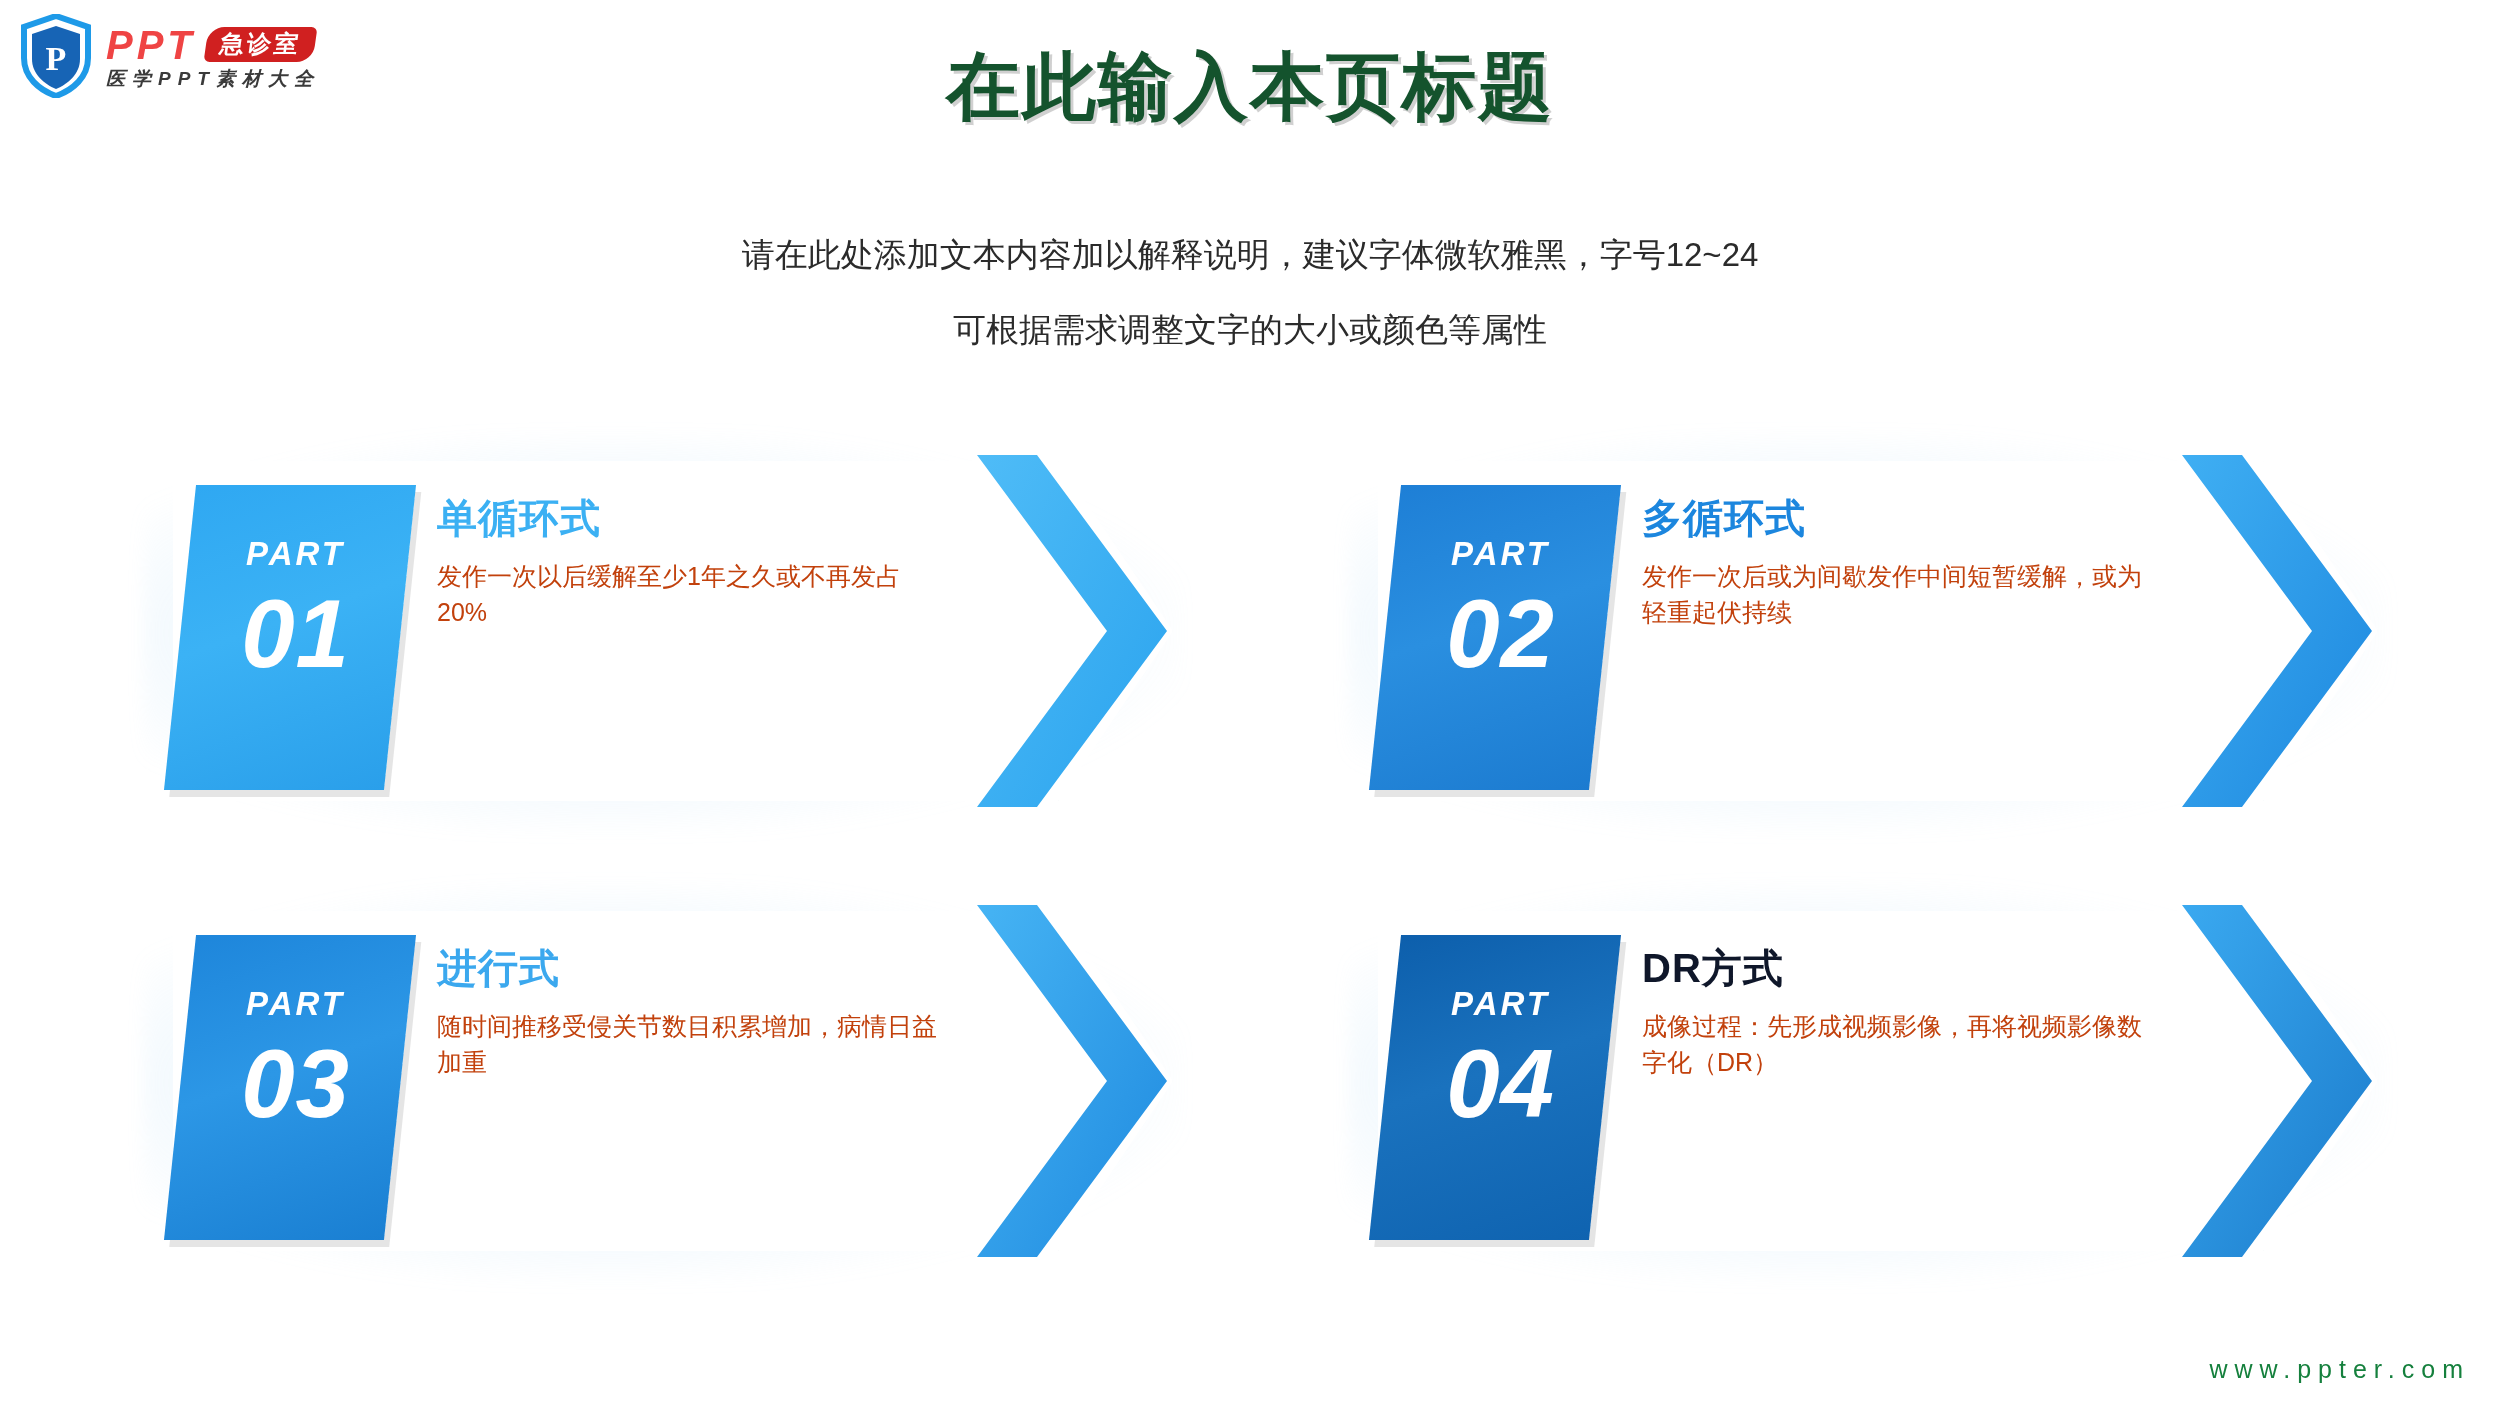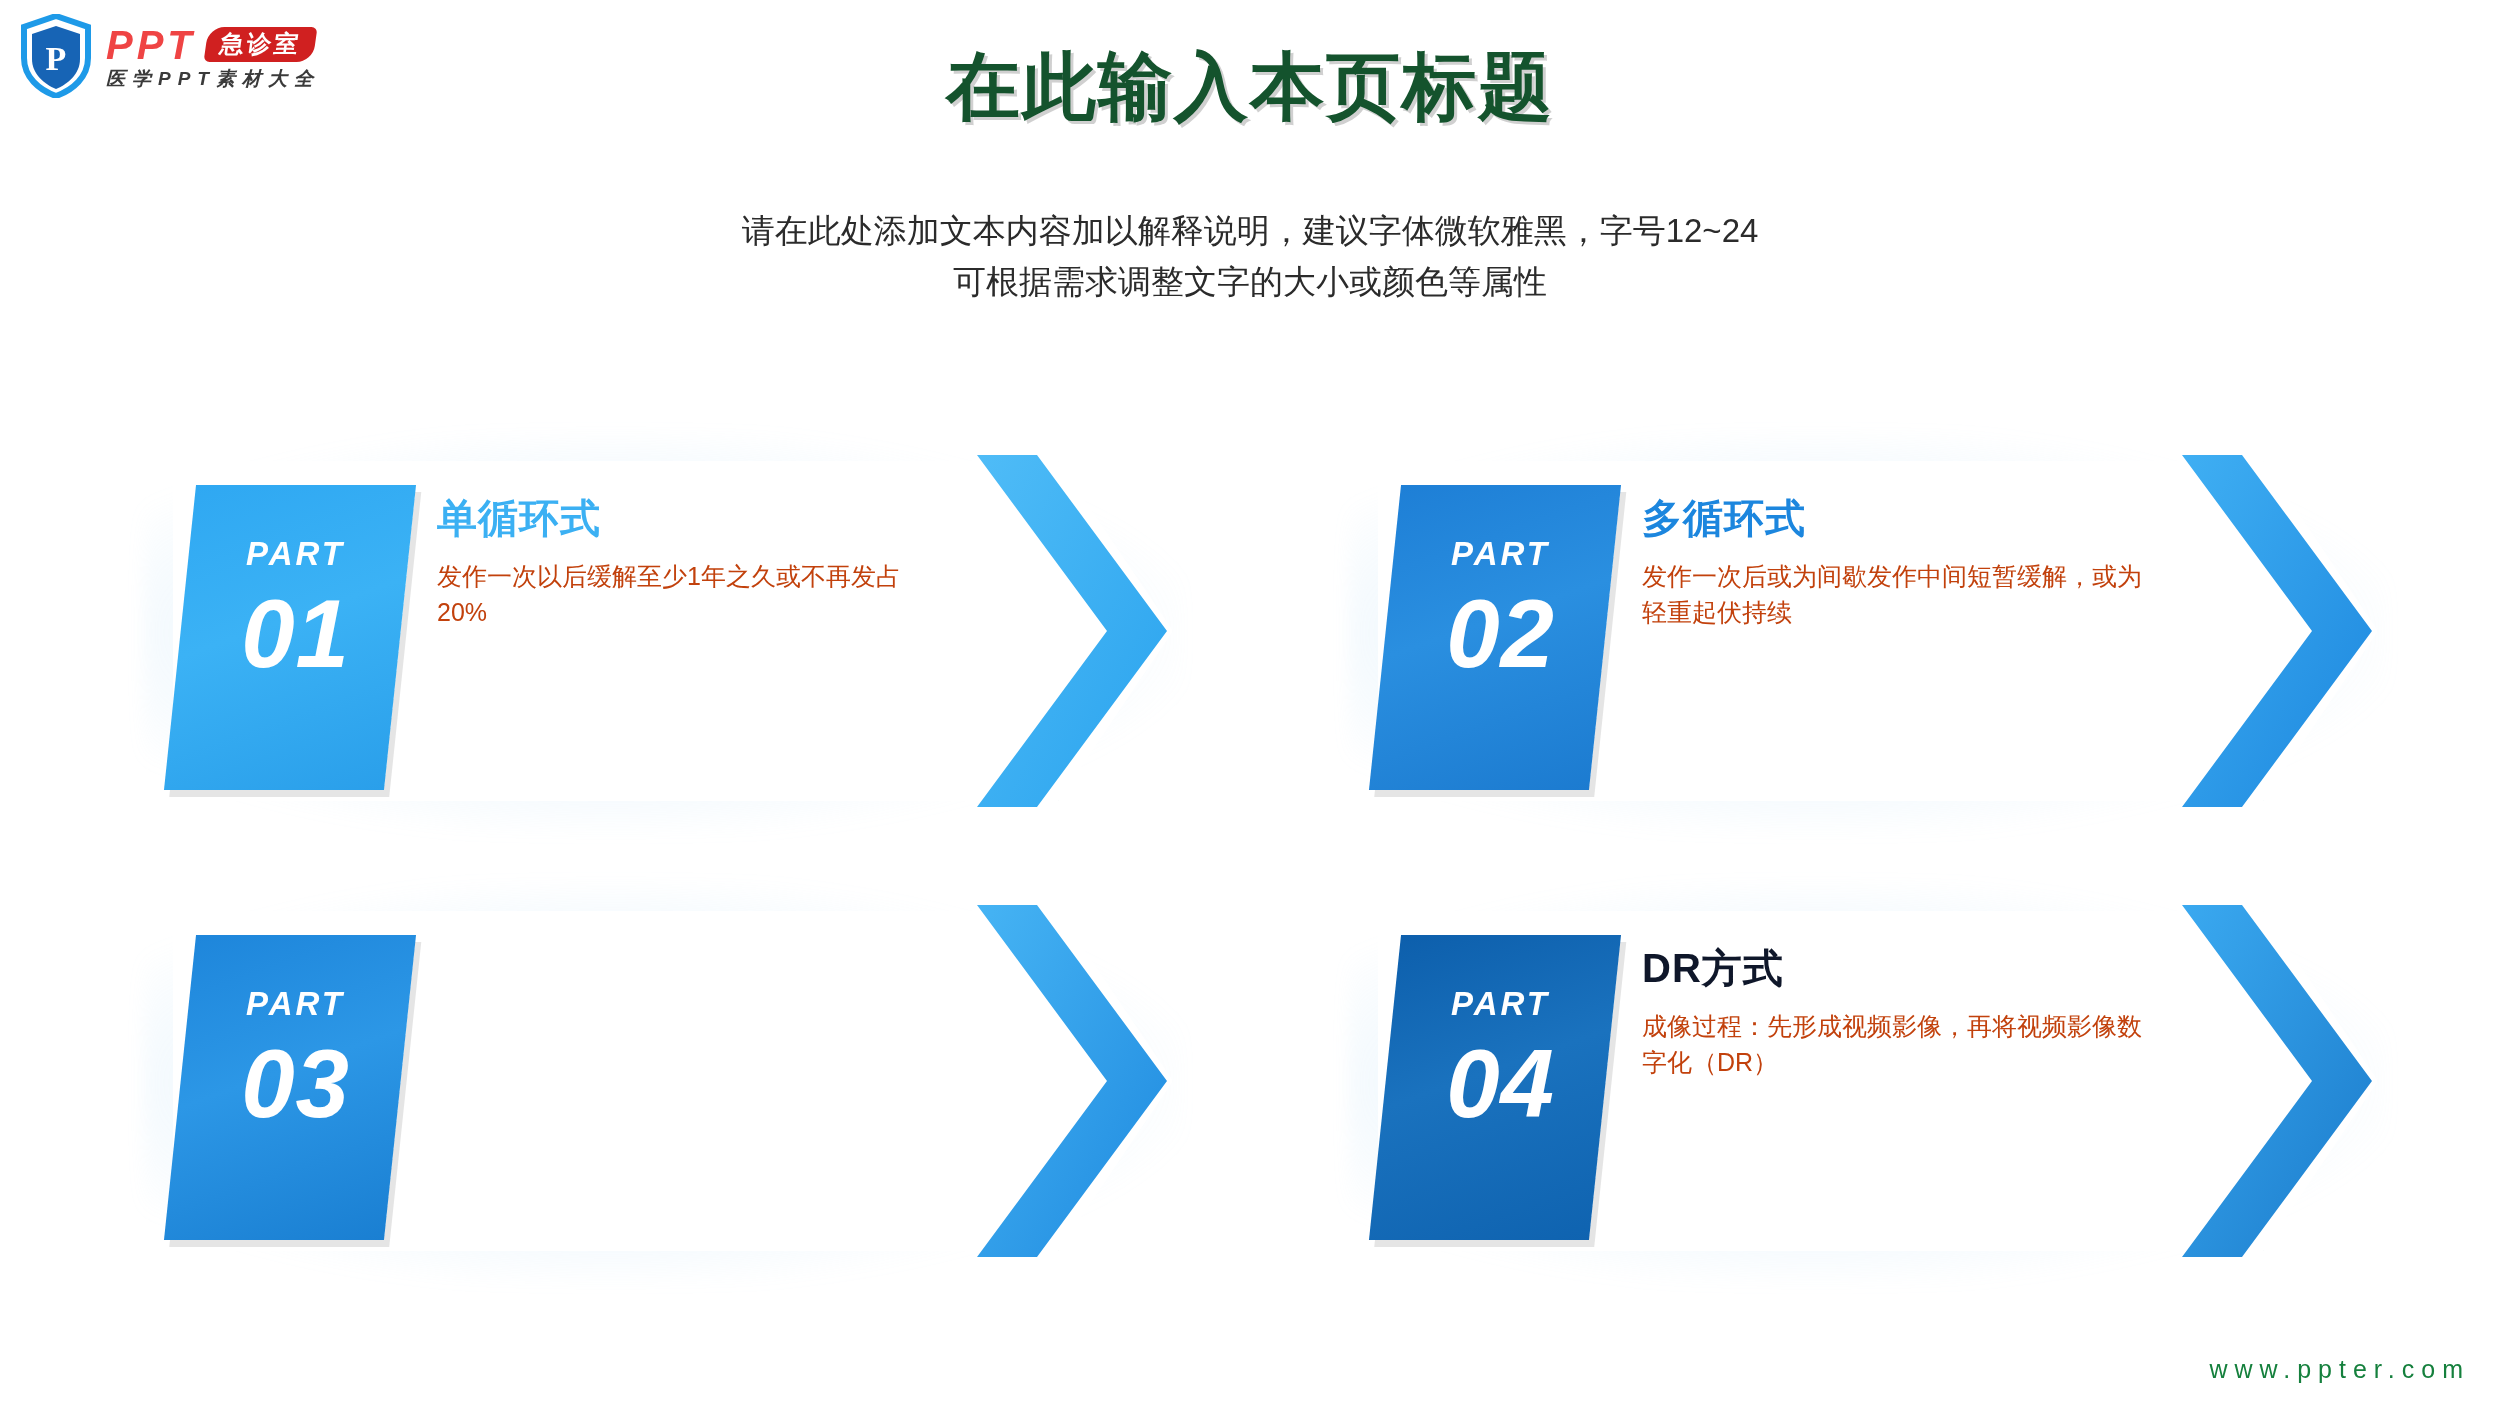--- a/index.html
+++ b/index.html
@@ -43,21 +43,21 @@
     text-align:center;
     font-size:74px; font-weight:bold; color:#14532d;
     letter-spacing:2px;
     text-shadow:3px 3px 0 rgba(170,170,170,.55);
   }
   #subtitle-block {
     position:absolute; left:0; top:205px; width:2500px;
     text-align:center; color:#2b2b2b;
     font-size:33px; line-height:1.55;
   }
-  .subtitle-line { display:block; }
+  .subtitle-line { display:block;margin-top:24px; }
 
   
   #cards { position:absolute; left:0; top:455px; width:2500px; height:860px; }
   .card {
     position:absolute;
     width:1120px; height:350px;
   }
   .card.c1 { left:165px;  top:0; }
   .card.c2 { left:1370px; top:0; }
   .card.c3 { left:165px;  top:450px; }
@@ -226,20 +226,24 @@
           </defs>
         <path d="M60 0 L190 176 L60 352 L0 352 L130 176 L0 0 Z" fill="url(#g3)"></path>
       </svg>
     </div>
     <div class="part-block">
       <div class="part-inner">
         <div class="part-label">PART</div>
         <div class="part-num">03</div>
       </div>
     </div>
+    <div class="card-text">
+      <div class="card-heading">进行式</div>
+      <div class="card-desc">随时间推移受侵关节数目积累增加，病情日益加重</div>
+    </div>
   </div>
 
   <div class="card c4">
     <div class="card-glow"></div>
     <div class="card-body"></div>
     <div class="card-arrow">
       <svg viewBox="0 0 250 352" preserveAspectRatio="none">
         <defs>
             <linearGradient id="g4" x1="0" y1="0" x2="1" y2="1">
           <stop offset="0%" stop-color="#3AA9F0"></stop>

